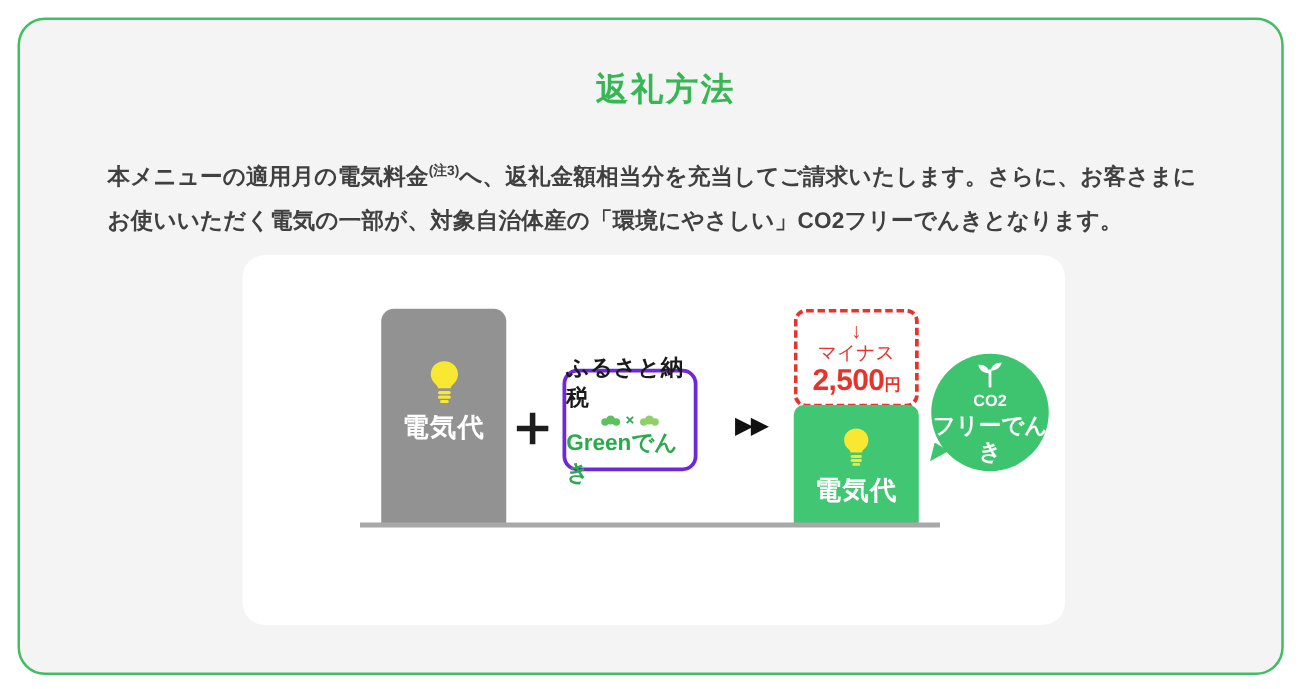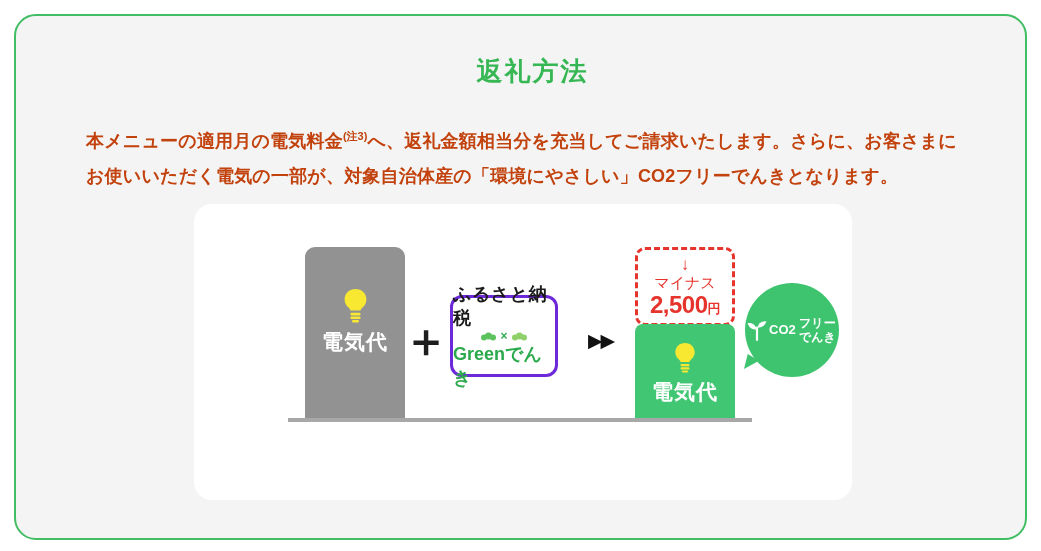--- a/index.html
+++ b/index.html
@@ -3,21 +3,21 @@
 <meta charset="utf-8">
 <style>
   * { margin:0; padding:0; box-sizing:border-box; }
   html,body { width:1041px; height:551px; background:#ffffff;
     font-family:"Liberation Sans","DejaVu Sans",sans-serif; }
   .frame { position:absolute; left:14px; top:14px; width:1013px; height:526px;
     background:#f3f4f3; border:2px solid #41bd63; border-radius:22px; }
   .title { position:absolute; left:0; right:0; top:38px; text-align:center;
     font-size:26px; font-weight:800; color:#36b754; letter-spacing:2px;padding-left:24px; }
   .desc { position:absolute; left:70px; top:108px; width:878px;
-    font-size:18px; font-weight:700; color:#c2410c; line-height:1.95; letter-spacing:.2px; }
+    font-size:18px; font-weight:700; color:#404040; line-height:1.95; letter-spacing:.2px; }
   .desc sup { font-size:11px; font-weight:700; vertical-align:7px; letter-spacing:0; }
   .card { position:absolute; left:178px; top:188px; width:658px; height:296px;
     background:#ffffff; border-radius:18px; }
 
   
   .bar { position:absolute; display:flex; flex-direction:column; 
     justify-content:center; color:#fff; }
   .bar-before { left:111px; top:43px; width:100px; height:173px; background:#929292;
     border-radius:10px 10px 0 0; }
   .bar-after  { left:441px; top:120px; width:100px; height:96px; background:#41c673;
@@ -49,24 +49,24 @@
   .discount .d-amount { font-size:24px; font-weight:800; line-height:1.1; letter-spacing:-.5px; }
   .discount .d-unit { font-size:13px; font-weight:800; }
 
   .pill { position:absolute; top:226px; width:94px; height:33px; border-radius:17px;
     display:flex; align-items:center; justify-content:center;
     font-size:19px; font-weight:800; letter-spacing:1px; }
   .pill-before { left:118px; background:#9b9b9b; color:#ffffff; }
   .pill-after  { left:447px; background:#35c35d; color:#ffec00; }
 
   .bubble { position:absolute; left:551px; top:79px; width:94px; height:94px;
-    border-radius:50%; background:#3ec46f; color:#fff; display:flex; flex-direction:row;
+    border-radius:50%; background:#3ec46f; color:#fff; display:flex; flex-direction:column;
     align-items:center; justify-content:center; text-align:center; }
   .bubble .b1 { font-size:13px; font-weight:800; line-height:1.25; margin-top:1px; }
-  .bubble .b2 { font-size:12px; font-weight:800; line-height:1.2; }
+  .bubble .b2 { font-size:18px; font-weight:800; line-height:1.2; }
   .bubble-tail { position:absolute; left:-1px; bottom:8px; width:15px; height:15px;
     background:#3ec46f; clip-path:polygon(0 100%, 25% 0, 100% 45%); }
 
   .bulb svg, .sprout svg, .cloud svg { display:block; }
 </style>
 </head>
 <body>
 
 <div class="frame">
 

